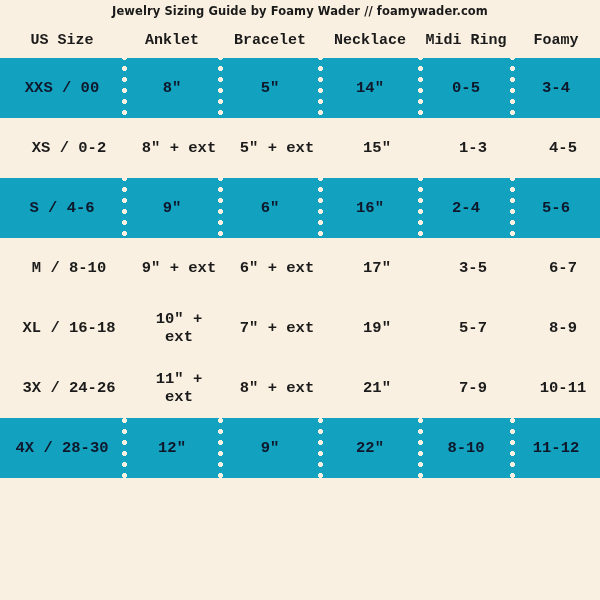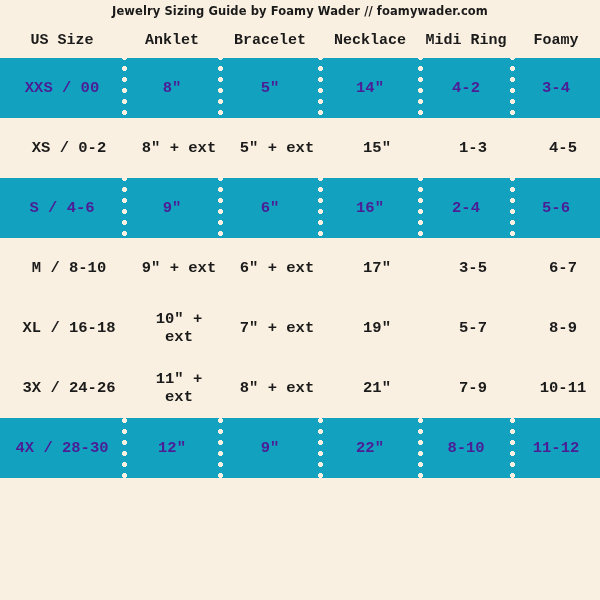--- a/index.html
+++ b/index.html
@@ -55,21 +55,21 @@
     height: 36px;
     font-size: 15px;
     background: transparent;
     color: #1b1b1b;
   }
   tr.data-row td {
     height: 60px;
   }
   tr.teal td {
     background: #12a2c0;
-    color: #4c1d95;
+    color: #0f172a;
   }
   tr.cream td {
     background: #faf0e1;
     color: #1b1b1b;
     padding-left: 14px;
   }
   
   .col-size   { width: 124px; }
   .col-anklet { width: 96px; }
   .col-brace  { width: 100px; }
@@ -126,21 +126,21 @@
         <th>Midi Ring</th>
         <th>Foamy</th>
       </tr>
     </thead>
     <tbody>
       <tr class="data-row teal">
         <td>XXS / 00</td>
         <td>8″</td>
         <td>5″</td>
         <td>14″</td>
-        <td>4-2</td>
+        <td>0-5</td>
         <td>3-4</td>
       </tr>
       <tr class="data-row cream">
         <td>XS / 0-2</td>
         <td>8″ + ext</td>
         <td>5″ + ext</td>
         <td>15″</td>
         <td>1-3</td>
         <td>4-5</td>
       </tr>

